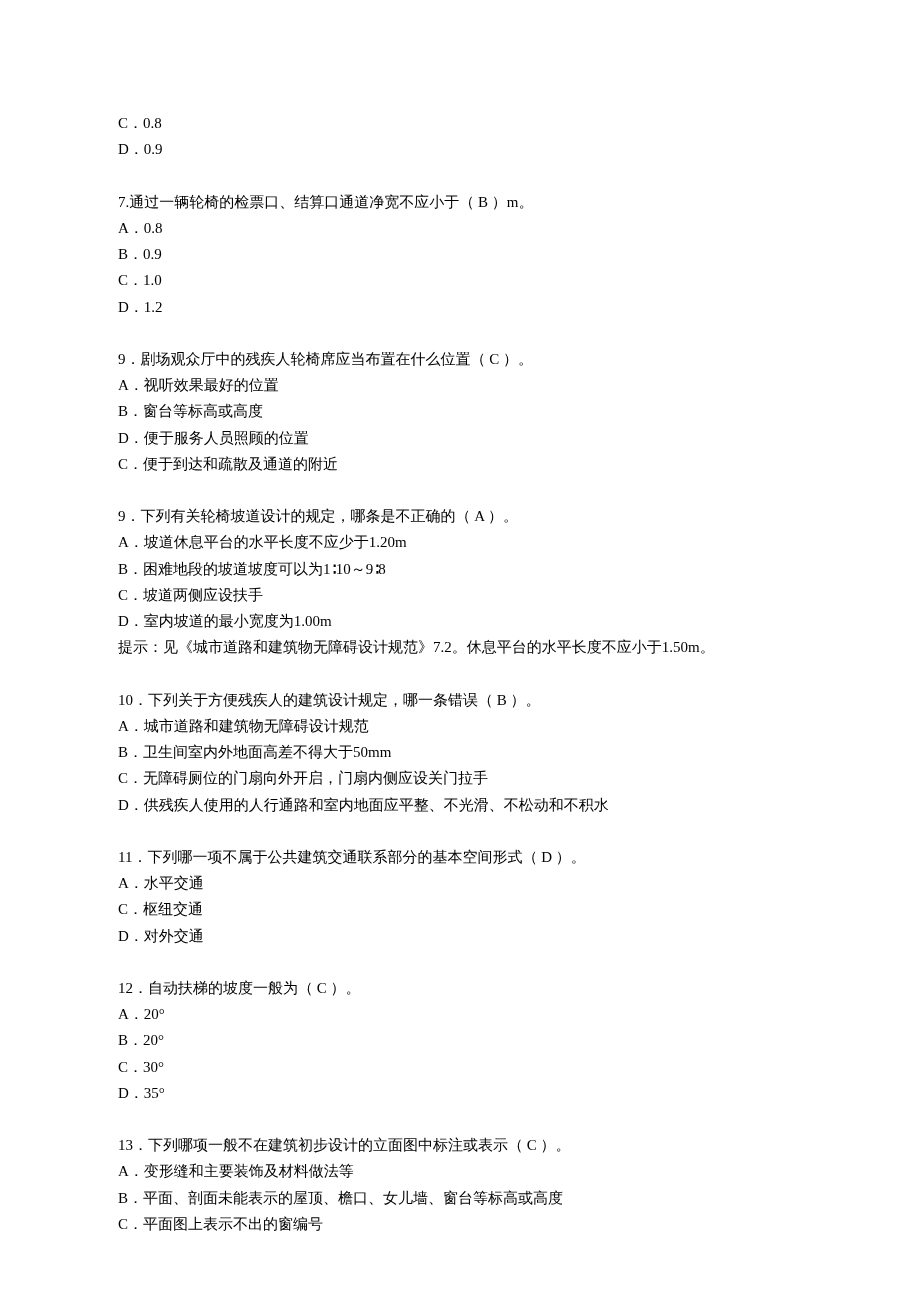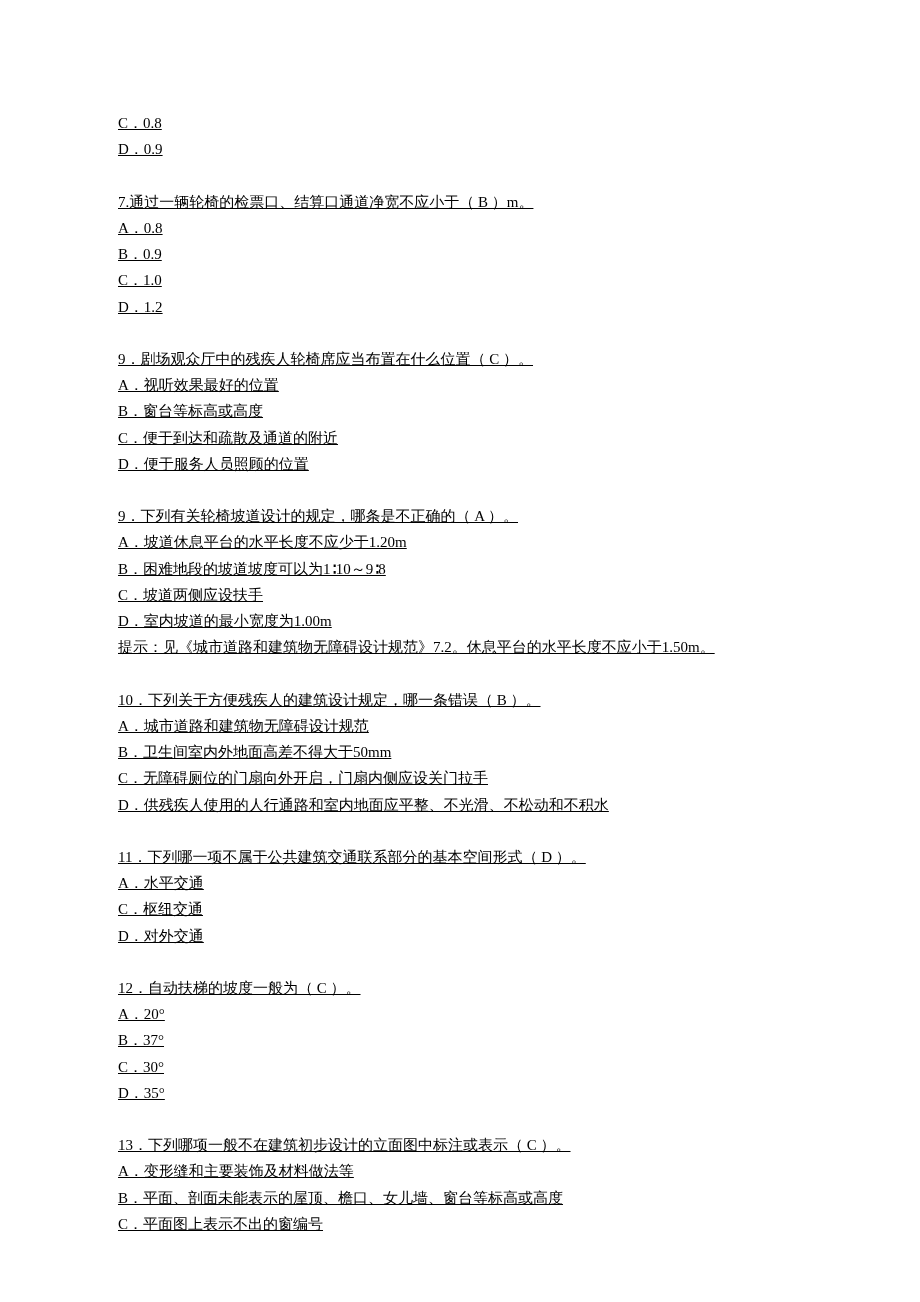--- a/index.html
+++ b/index.html
@@ -12,21 +12,20 @@
     padding: 0;
     width: 920px;
     height: 1302px;
     box-sizing: border-box;
   }
   .page {
     padding: 110px 118px 0 118px;
   }
   .line {
     white-space: pre-wrap;
-    text-decoration: underline;
   }
   .blank {
     height: 26px;
   }
 </style>
 </head>
 <body>
 
 <div class="page" id="page">
     <div class="line">C．0.8</div>
@@ -34,22 +33,22 @@
     <div class="blank"></div>
     <div class="line">7.通过一辆轮椅的检票口、结算口通道净宽不应小于（ B ）m。</div>
     <div class="line">A．0.8</div>
     <div class="line">B．0.9</div>
     <div class="line">C．1.0</div>
     <div class="line">D．1.2</div>
     <div class="blank"></div>
     <div class="line">9．剧场观众厅中的残疾人轮椅席应当布置在什么位置（ C ）。</div>
     <div class="line">A．视听效果最好的位置</div>
     <div class="line">B．窗台等标高或高度</div>
+    <div class="line">D．便于服务人员照顾的位置</div>
     <div class="line">C．便于到达和疏散及通道的附近</div>
-    <div class="line">D．便于服务人员照顾的位置</div>
     <div class="blank"></div>
     <div class="line">9．下列有关轮椅坡道设计的规定，哪条是不正确的（ A ）。</div>
     <div class="line">A．坡道休息平台的水平长度不应少于1.20m</div>
     <div class="line">B．困难地段的坡道坡度可以为1∶10～9∶8</div>
     <div class="line">C．坡道两侧应设扶手</div>
     <div class="line">D．室内坡道的最小宽度为1.00m</div>
     <div class="line">提示：见《城市道路和建筑物无障碍设计规范》7.2。休息平台的水平长度不应小于1.50m。</div>
     <div class="blank"></div>
     <div class="line">10．下列关于方便残疾人的建筑设计规定，哪一条错误（ B ）。</div>
     <div class="line">A．城市道路和建筑物无障碍设计规范</div>
@@ -57,21 +56,21 @@
     <div class="line">C．无障碍厕位的门扇向外开启，门扇内侧应设关门拉手</div>
     <div class="line">D．供残疾人使用的人行通路和室内地面应平整、不光滑、不松动和不积水</div>
     <div class="blank"></div>
     <div class="line">11．下列哪一项不属于公共建筑交通联系部分的基本空间形式（ D ）。</div>
     <div class="line">A．水平交通</div>
     <div class="line">C．枢纽交通</div>
     <div class="line">D．对外交通</div>
     <div class="blank"></div>
     <div class="line">12．自动扶梯的坡度一般为（ C ）。</div>
     <div class="line">A．20°</div>
-    <div class="line">B．37°</div>
+    <div class="line">B．20°</div>
     <div class="line">C．30°</div>
     <div class="line">D．35°</div>
     <div class="blank"></div>
     <div class="line">13．下列哪项一般不在建筑初步设计的立面图中标注或表示（ C ）。</div>
     <div class="line">A．变形缝和主要装饰及材料做法等</div>
     <div class="line">B．平面、剖面未能表示的屋顶、檐口、女儿墙、窗台等标高或高度</div>
     <div class="line">C．平面图上表示不出的窗编号</div>
   </div>
 
 </body></html>

